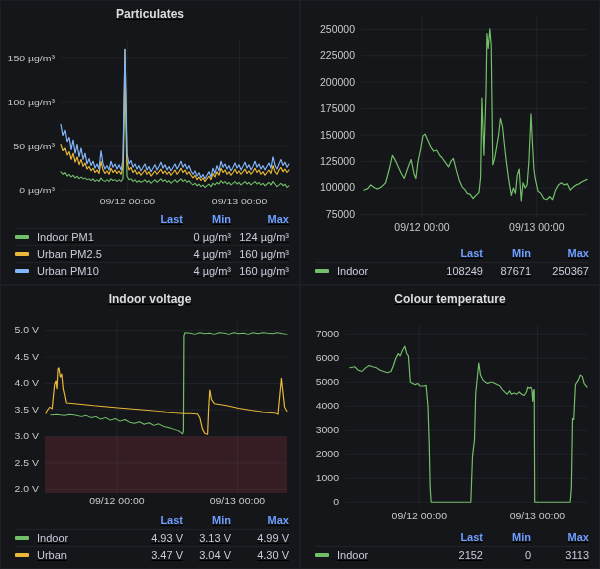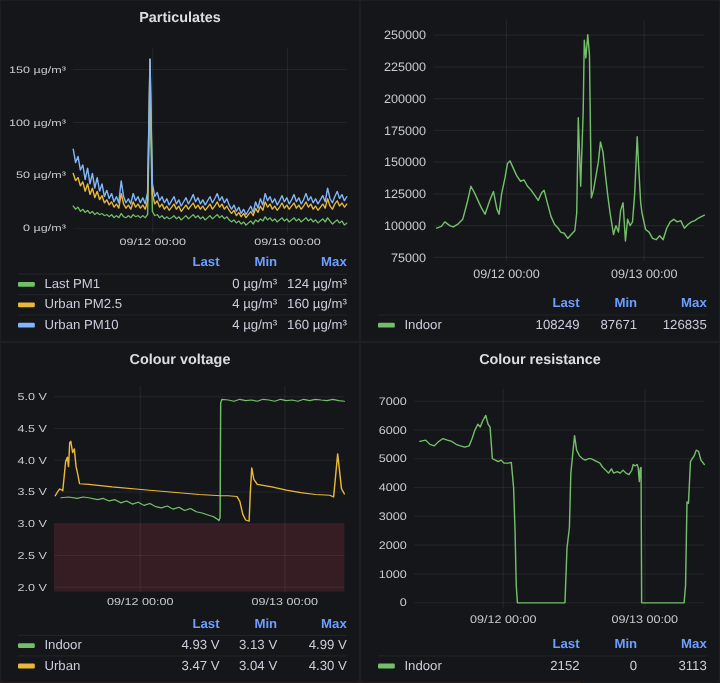--- a/index.html
+++ b/index.html
@@ -4,20 +4,21 @@
 <style>
   html,body{margin:0;padding:0;background:#0d0e12;}
   *{box-sizing:border-box;}
   .dashboard{
     width:484px;height:569px;
     display:grid;
     grid-template-columns:300px 300px;
     grid-template-rows:285px 284px;
     background:#c2410c;
     font-family:"Liberation Sans",sans-serif;
+    text-decoration:underline;
   }
   .panel{
     background:#141619;
     border:1px solid #1c1e24;
     display:flex;flex-direction:column;
     overflow:hidden;
   }
   .panel-title{
     height:26px;line-height:26px;
     text-align:center;
@@ -85,21 +86,21 @@
     <div class="legend">
         <div class="legend-header">
           <span class="sp"></span>
           <span class="lv lv0">Last</span>
           <span class="lv lv1">Min</span>
           <span class="lv lv2">Max</span>
         </div>
         <div class="legend-row">
           <span class="legend-name">
             <span class="swatch" style="background: rgb(115, 191, 105);"></span>
-            <span>Last PM1</span>
+            <span>Indoor PM1</span>
           </span>
           <span class="lv lv0"></span>
           <span class="lv lv1">0 µg/m³</span>
           <span class="lv lv2">124 µg/m³</span>
         </div>
         <div class="legend-row">
           <span class="legend-name">
             <span class="swatch" style="background: rgb(234, 184, 57);"></span>
             <span>Urban PM2.5</span>
           </span>
@@ -152,27 +153,27 @@
           <span class="lv lv1">Min</span>
           <span class="lv lv2">Max</span>
         </div>
         <div class="legend-row">
           <span class="legend-name">
             <span class="swatch" style="background: rgb(115, 191, 105);"></span>
             <span>Indoor</span>
           </span>
           <span class="lv lv0">108249</span>
           <span class="lv lv1">87671</span>
-          <span class="lv lv2">126835</span>
-        </div>
-      </div>
-  </div>
-
-  <div class="panel">
-    <div class="panel-title">Colour voltage</div>
+          <span class="lv lv2">250367</span>
+        </div>
+      </div>
+  </div>
+
+  <div class="panel">
+    <div class="panel-title">Indoor voltage</div>
     <div class="chart">
       <svg preserveAspectRatio="none" viewBox="0 0 298 251">
           <rect x="44" y="154.6574074074074" width="242" height="70.34259259259261" fill="rgba(242,73,92,0.15)"></rect>
           <line x1="44" y1="220.39814814814812" x2="286" y2="220.39814814814812" stroke="rgba(204,204,220,0.08)" stroke-width="1"></line>
           <text x="38" y="223.89814814814812" text-anchor="end" font-size="10.5" fill="#c8c9cd">2.0 V</text>
           <line x1="44" y1="187.52777777777774" x2="286" y2="187.52777777777774" stroke="rgba(204,204,220,0.08)" stroke-width="1"></line>
           <text x="38" y="191.02777777777774" text-anchor="end" font-size="10.5" fill="#c8c9cd">2.5 V</text>
           <line x1="44" y1="154.6574074074074" x2="286" y2="154.6574074074074" stroke="rgba(204,204,220,0.08)" stroke-width="1"></line>
           <text x="38" y="158.1574074074074" text-anchor="end" font-size="10.5" fill="#c8c9cd">3.0 V</text>
           <line x1="44" y1="121.78703703703702" x2="286" y2="121.78703703703702" stroke="rgba(204,204,220,0.08)" stroke-width="1"></line>
@@ -213,21 +214,21 @@
             <span>Urban</span>
           </span>
           <span class="lv lv0">3.47 V</span>
           <span class="lv lv1">3.04 V</span>
           <span class="lv lv2">4.30 V</span>
         </div>
       </div>
   </div>
 
   <div class="panel">
-    <div class="panel-title">Colour resistance</div>
+    <div class="panel-title">Colour temperature</div>
     <div class="chart">
       <svg preserveAspectRatio="none" viewBox="0 0 298 251">
           <line x1="44" y1="218.05" x2="286" y2="218.05" stroke="rgba(204,204,220,0.08)" stroke-width="1"></line>
           <text x="38" y="221.55" text-anchor="end" font-size="10.5" fill="#c8c9cd">0</text>
           <line x1="44" y1="190.54999999999998" x2="286" y2="190.54999999999998" stroke="rgba(204,204,220,0.08)" stroke-width="1"></line>
           <text x="38" y="194.04999999999998" text-anchor="end" font-size="10.5" fill="#c8c9cd">1000</text>
           <line x1="44" y1="163.05" x2="286" y2="163.05" stroke="rgba(204,204,220,0.08)" stroke-width="1"></line>
           <text x="38" y="166.55" text-anchor="end" font-size="10.5" fill="#c8c9cd">2000</text>
           <line x1="44" y1="135.55" x2="286" y2="135.55" stroke="rgba(204,204,220,0.08)" stroke-width="1"></line>
           <text x="38" y="139.05" text-anchor="end" font-size="10.5" fill="#c8c9cd">3000</text>

